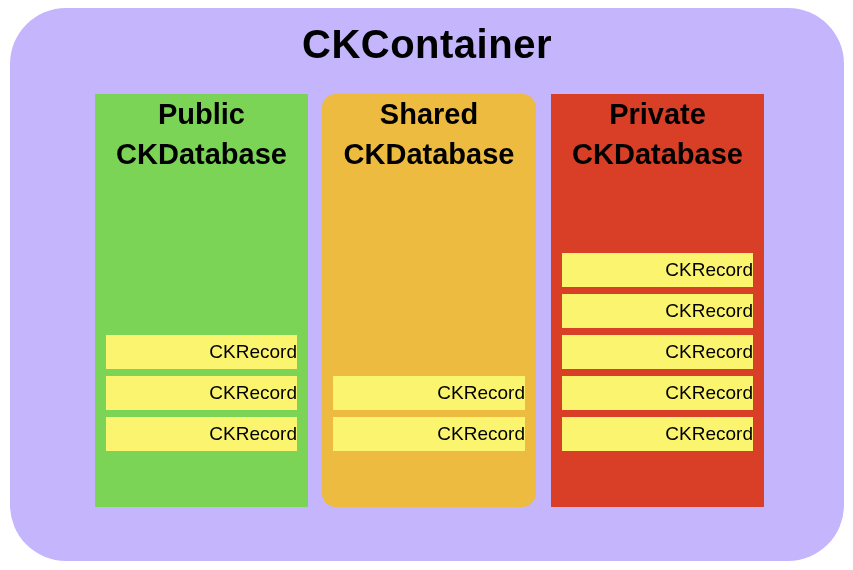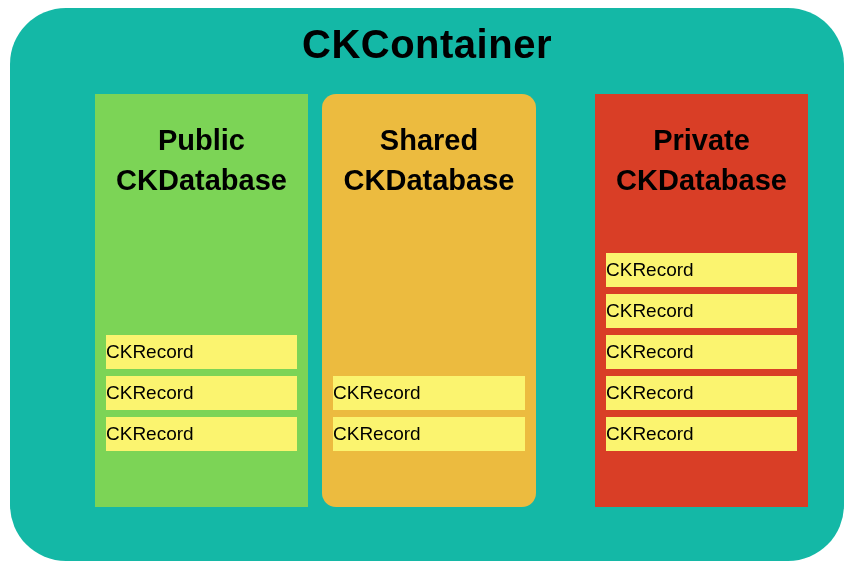--- a/index.html
+++ b/index.html
@@ -33,50 +33,49 @@
   }
   .db {
     position: absolute;
     top: 86px;
     height: 413px;
   }
   .db.public  { left: 85px;  width: 213px; }
   .db.shared  { left: 312px; width: 214px; border-radius: 14px; }
   .db.private { left: 541px; width: 213px; }
   .db-title {
-    padding-top: 26px;
     text-align: center;
     font-size: 29px;
     line-height: 40px;
     font-weight: 700;
   }
   .db-title .line { display: block; }
   .records {
     position: absolute;
     left: 11px;
     right: 11px;
     bottom: 56px;
     display: flex;
     flex-direction: column;
     gap: 7px;
   }
   .record {
     height: 34px;
     line-height: 34px;
-    text-align: left;
+    text-align: right;
     font-size: 19px;
     font-weight: 400;
   }
 </style>
 </head>
 <body>
 
 <div class="canvas">
 
-  <div class="container" style="background-color: #14b8a6;">
+  <div class="container" style="background-color: #c4b5fd;">
 
     <div class="diagram-title">CKContainer</div>
 
     <div class="db public" style="background-color: rgb(124, 212, 86);">
       <div class="db-title">
         <span class="line">Public</span>
         <span class="line">CKDatabase</span>
       </div>
       <div class="records">
         <div class="record" style="background-color: rgb(251, 244, 111);">CKRecord</div>
@@ -89,21 +88,21 @@
       <div class="db-title">
         <span class="line">Shared</span>
         <span class="line">CKDatabase</span>
       </div>
       <div class="records">
         <div class="record" style="background-color: rgb(251, 244, 111);">CKRecord</div>
         <div class="record" style="background-color: rgb(251, 244, 111);">CKRecord</div>
       </div>
     </div>
 
-    <div class="db private" style="background-color: rgb(217, 62, 38); margin-left: 44px;">
+    <div class="db private" style="background-color: rgb(217, 62, 38);">
       <div class="db-title">
         <span class="line">Private</span>
         <span class="line">CKDatabase</span>
       </div>
       <div class="records">
         <div class="record" style="background-color: rgb(251, 244, 111);">CKRecord</div>
         <div class="record" style="background-color: rgb(251, 244, 111);">CKRecord</div>
         <div class="record" style="background-color: rgb(251, 244, 111);">CKRecord</div>
         <div class="record" style="background-color: rgb(251, 244, 111);">CKRecord</div>
         <div class="record" style="background-color: rgb(251, 244, 111);">CKRecord</div>

